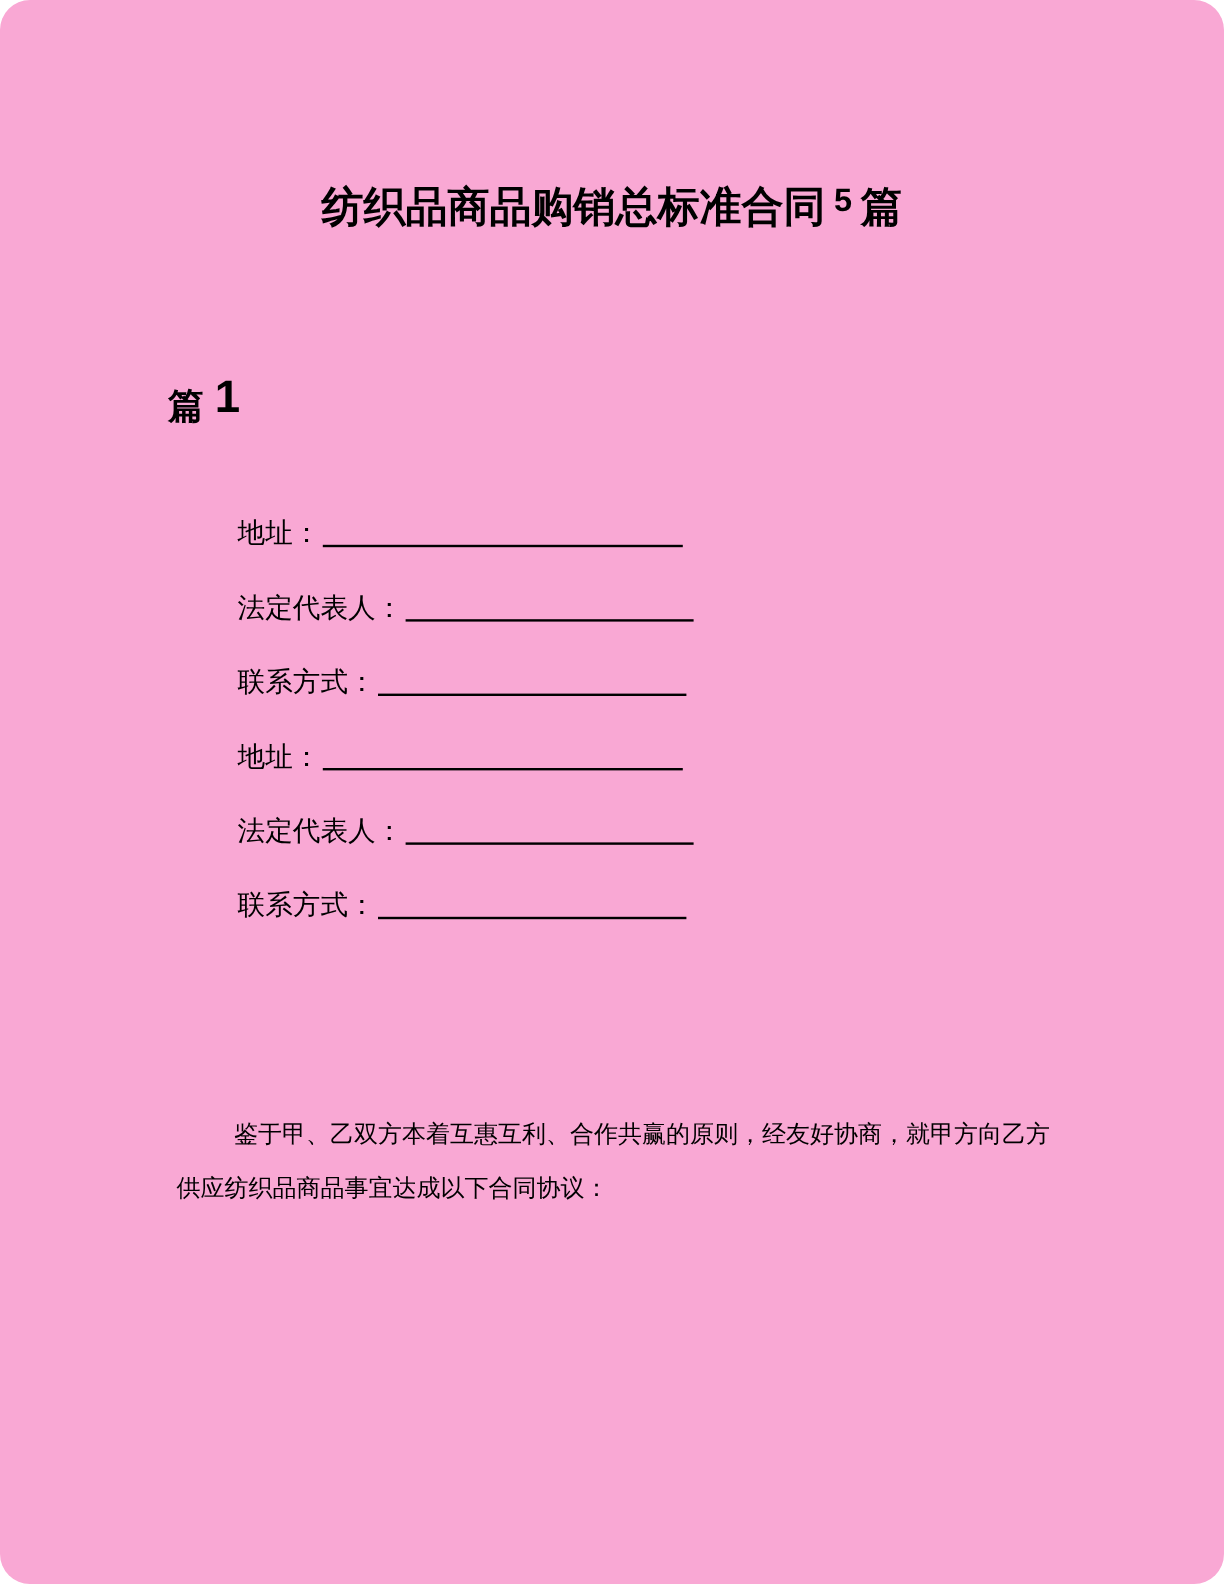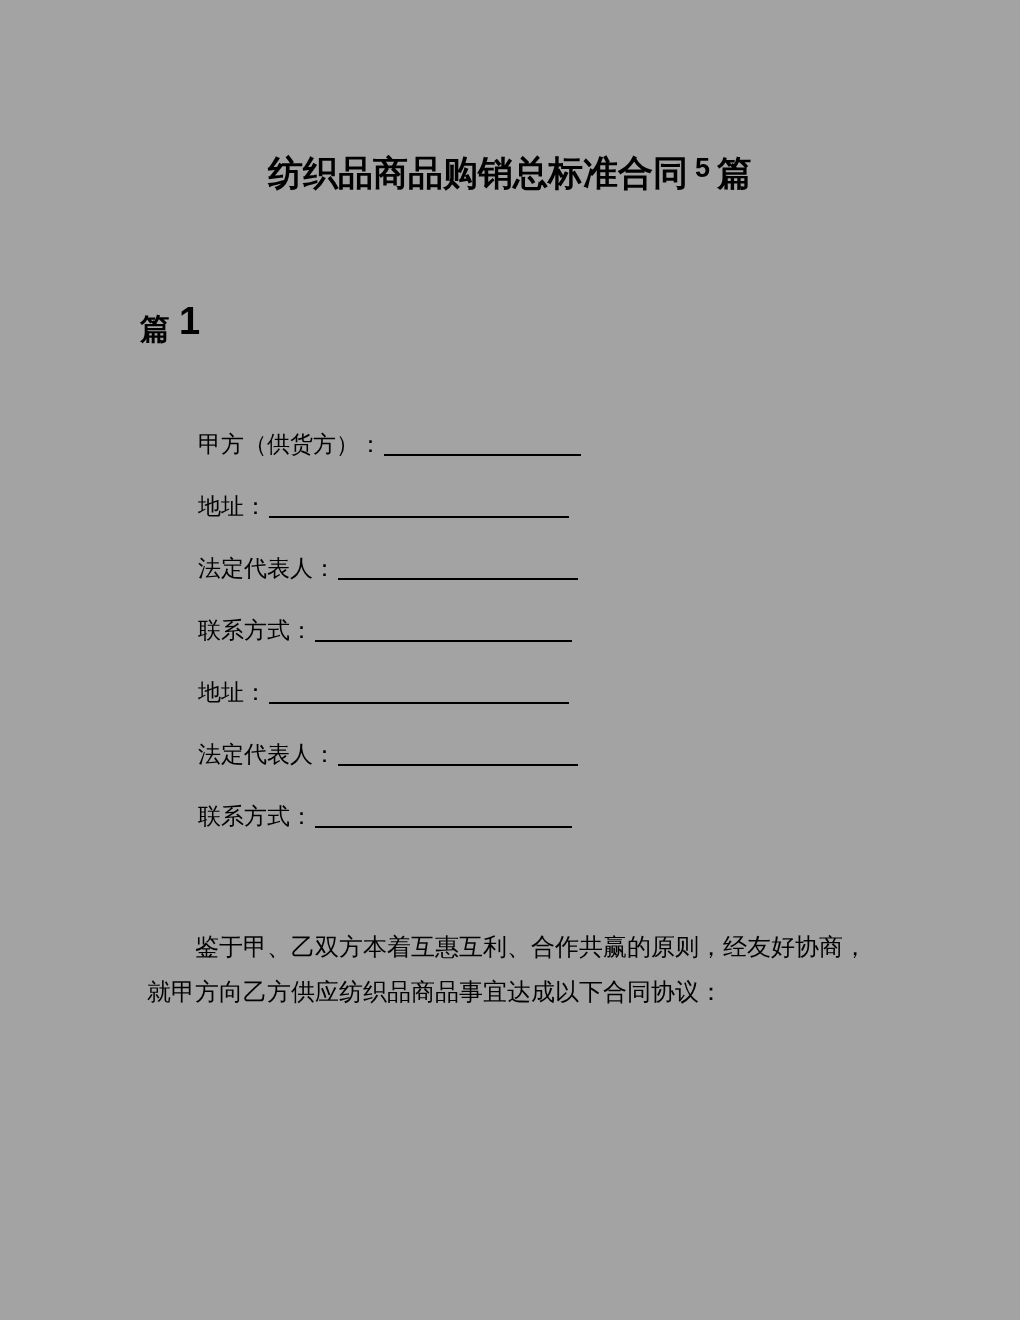--- a/index.html
+++ b/index.html
@@ -4,45 +4,46 @@
 <style>
   html, body {
     margin: 0;
     padding: 0;
     background: #ffffff;
   }
   .page {
     position: relative;
     width: 1020px;
     height: 1320px;
-    background: #a3a3a3;
+    background: #f9a8d4;
     color: #000000;
     font-family: "Liberation Sans", sans-serif;
     overflow: hidden;
+    border-radius: 25px;
   }
   .title {
     position: absolute;
     top: 153px;
     left: 0;
     width: 100%;
     text-align: center;
     font-size: 35px;
     font-weight: 700;
     line-height: 40px;
     white-space: nowrap;
   }
   .title .count {
     font-size: 27px;
     position: relative;
     top: -8px;
     margin: 0 7px;
   }
   .section-heading {
     position: absolute;
-    top: 308px;
+    top: 318px;
     left: 140px;
     font-size: 30px;
     font-weight: 700;
     line-height: 36px;
     white-space: nowrap;
   }
   .section-heading .num {
     font-size: 38px;
     position: relative;
     top: -5px;
@@ -67,38 +68,37 @@
     border-bottom: 2px solid #000000;
     vertical-align: -4px;
     margin-left: 2px;
   }
   .paragraph {
     position: absolute;
     top: 924px;
     left: 147px;
     width: 740px;
     margin: 0;
-    font-size: 24px;
+    font-size: 20px;
     line-height: 45px;
     text-indent: 48px;
     text-align: left;
     font-weight: 400;
   }
 </style>
 </head>
 <body>
 
 <div class="page">
 
   <div class="title"><span>纺织品商品购销总标准合同</span><span class="count">5</span><span>篇</span></div>
 
   <div class="section-heading"><span>篇</span><span class="num">1</span></div>
 
   <div class="fields" id="fields">
-      <div class="field"><span class="field-label">甲方（供货方）：</span><span class="blank" style="width: 197px;"></span></div>
       <div class="field"><span class="field-label">地址：</span><span class="blank" style="width: 300px;"></span></div>
       <div class="field"><span class="field-label">法定代表人：</span><span class="blank" style="width: 240px;"></span></div>
       <div class="field"><span class="field-label">联系方式：</span><span class="blank" style="width: 257px;"></span></div>
       <div class="field"><span class="field-label">地址：</span><span class="blank" style="width: 300px;"></span></div>
       <div class="field"><span class="field-label">法定代表人：</span><span class="blank" style="width: 240px;"></span></div>
       <div class="field"><span class="field-label">联系方式：</span><span class="blank" style="width: 257px;"></span></div>
     </div>
 
   <p class="paragraph">鉴于甲、乙双方本着互惠互利、合作共赢的原则，经友好协商，就甲方向乙方供应纺织品商品事宜达成以下合同协议：</p>
 

